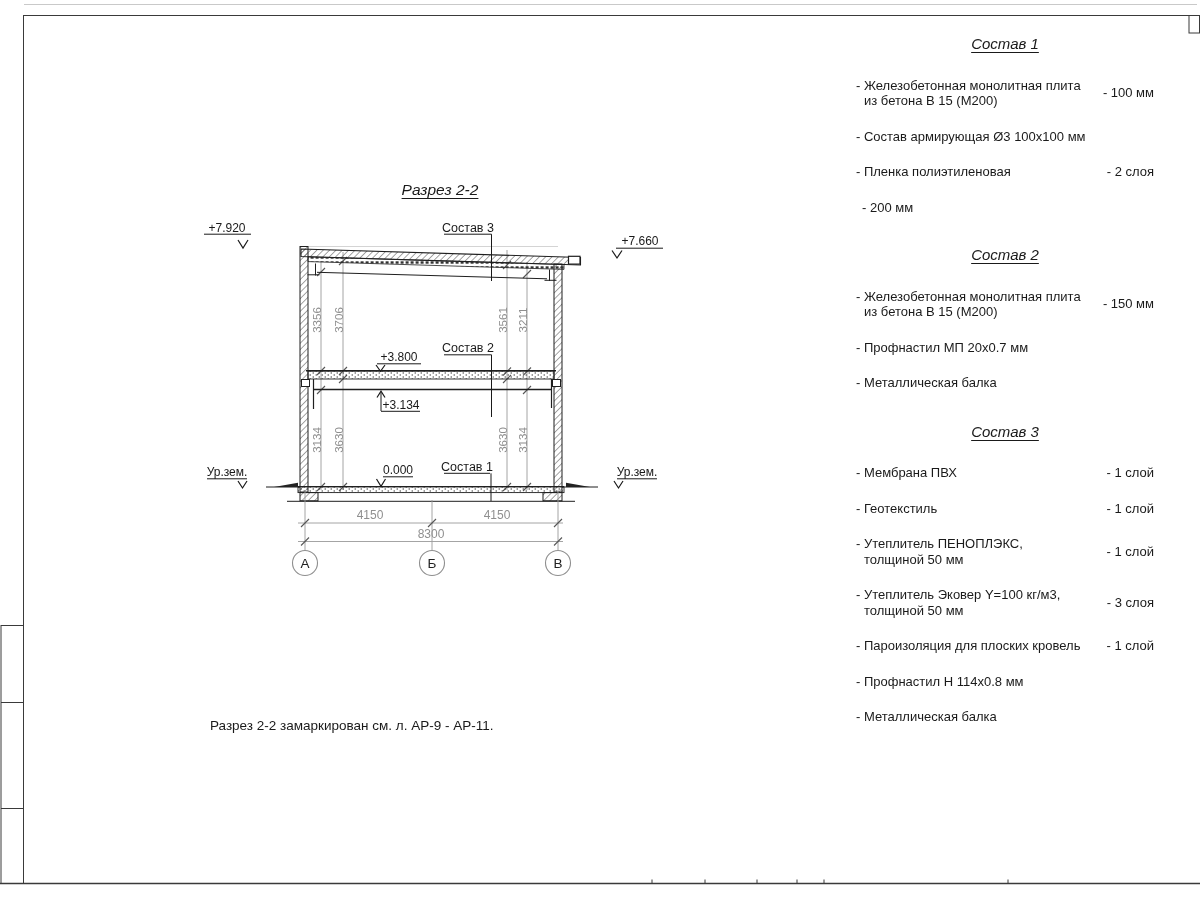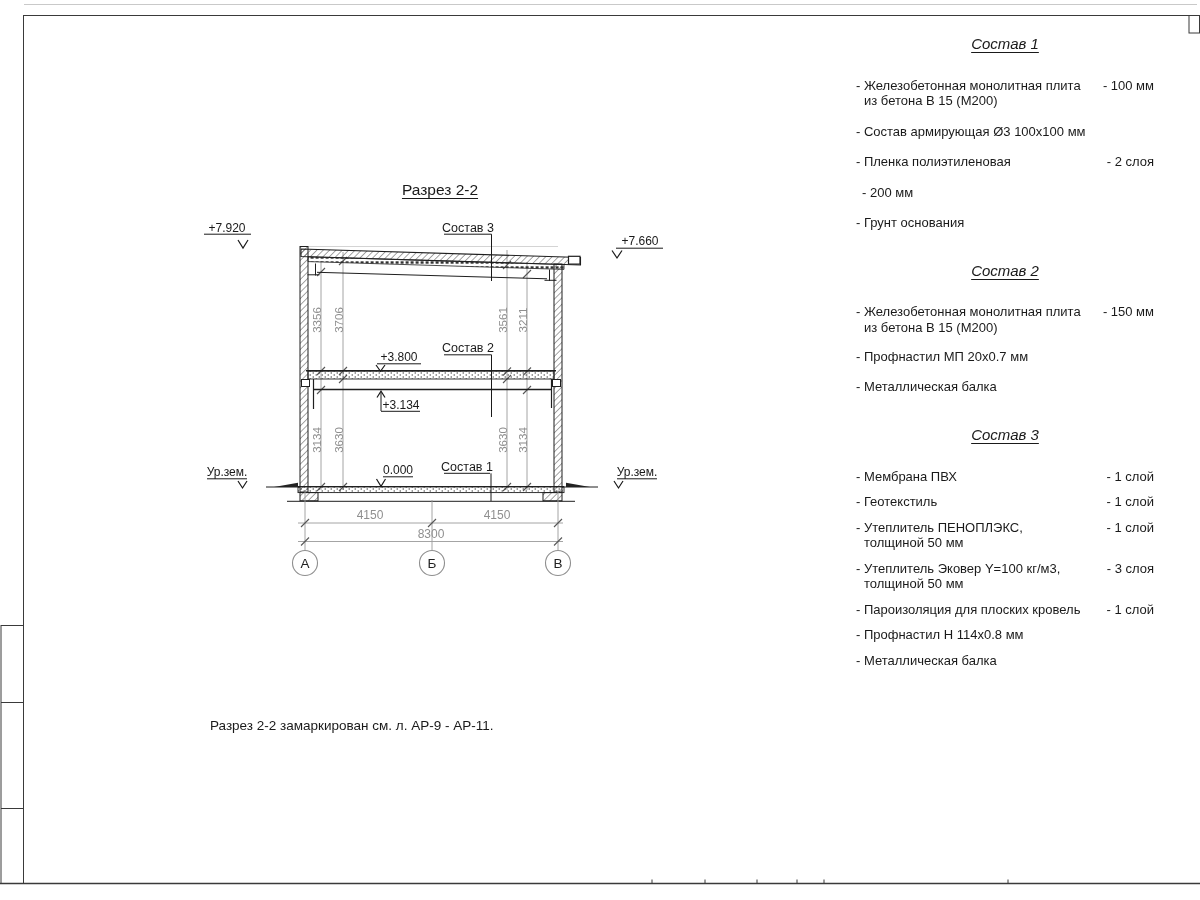--- a/index.html
+++ b/index.html
@@ -6,35 +6,35 @@
   body{
     width:1200px;height:900px;position:relative;overflow:hidden;
     background:#ffffff;color:#1a1a1a;
     font-family:"Liberation Sans",sans-serif;
   }
   .abs{position:absolute;}
   svg text{font-family:"Liberation Sans",sans-serif;}
 
   .drawing-title{
     left:385px;top:181px;width:110px;text-align:center;
-    font-size:15.5px;
+    font-size:15.5px;font-style:italic;
     text-decoration:underline;text-underline-offset:3px;
     white-space:nowrap;
   }
   .caption{left:210px;top:718px;font-size:13.5px;}
 
   .specs{left:856px;top:36px;width:298px;font-size:13px;line-height:15.5px;}
   .spec-heading{
     text-align:center;font-style:italic;font-size:15px;
     text-decoration:underline;text-underline-offset:3px;
     margin-bottom:26px;
   }
   .spec-section.s2{margin-top:32px;}
   .spec-section.s3{margin-top:33px;}
-  .spec-row{display:flex;justify-content:space-between;align-items:flex-start;margin-bottom:15px;}
+  .spec-row{display:flex;justify-content:space-between;align-items:center;margin-bottom:15px;margin-top:20px;}
   .spec-section.s2 .spec-row{margin-bottom:14px;}
   .spec-section.s3 .spec-row{margin-bottom:10px;}
   .spec-name{max-width:238px;}
   .spec-line.cont{padding-left:8px;}
   .spec-value{white-space:nowrap;padding-left:6px;}
 </style>
 </head>
 <body>
 
 <svg class="abs" style="left:0;top:0" width="1200" height="900" viewBox="0 0 1200 900">
@@ -243,26 +243,20 @@
       </div>
       <div class="spec-row">
         <div class="spec-name">
           <div class="spec-line">- Пленка полиэтиленовая</div>
         </div>
         <div class="spec-value">- 2 слоя</div>
       </div>
       <div class="spec-row">
         <div class="spec-value">- 200 мм</div>
       </div>
-      <div class="spec-row">
-        <div class="spec-name">
-          <div class="spec-line">- Грунт основания</div>
-        </div>
-        <div class="spec-value"></div>
-      </div>
     </div>
     <div class="spec-section s2">
       <div class="spec-heading">Состав 2</div>
       <div class="spec-row">
         <div class="spec-name">
           <div class="spec-line">- Железобетонная  монолитная плита</div>
           <div class="spec-line cont">из бетона В 15 (М200)</div>
         </div>
         <div class="spec-value">- 150 мм</div>
       </div>

